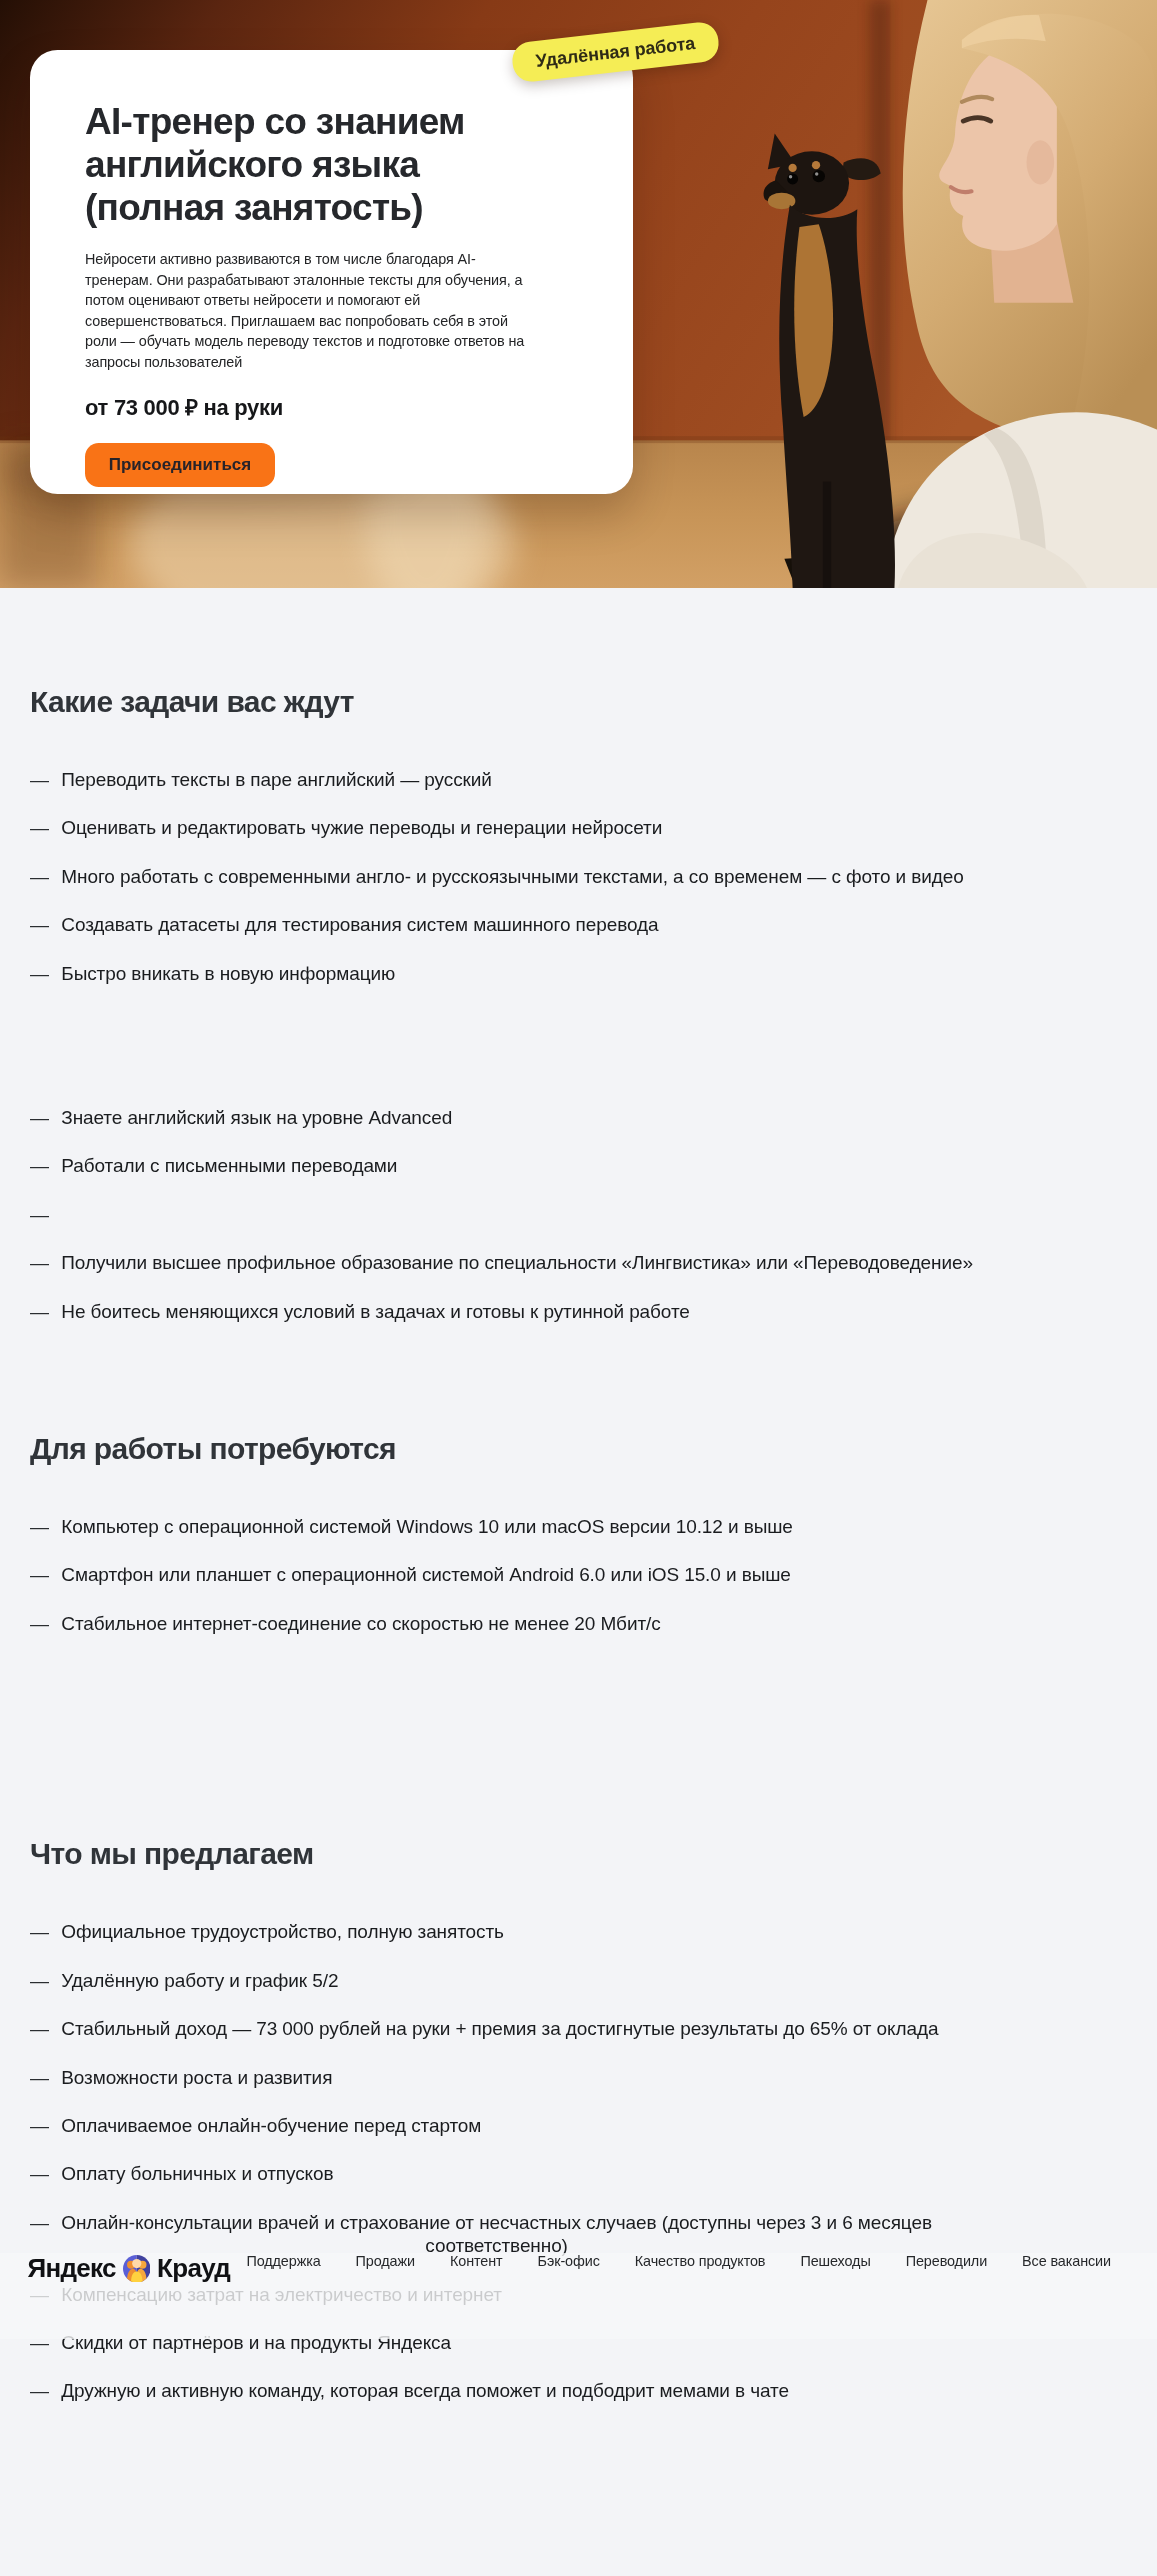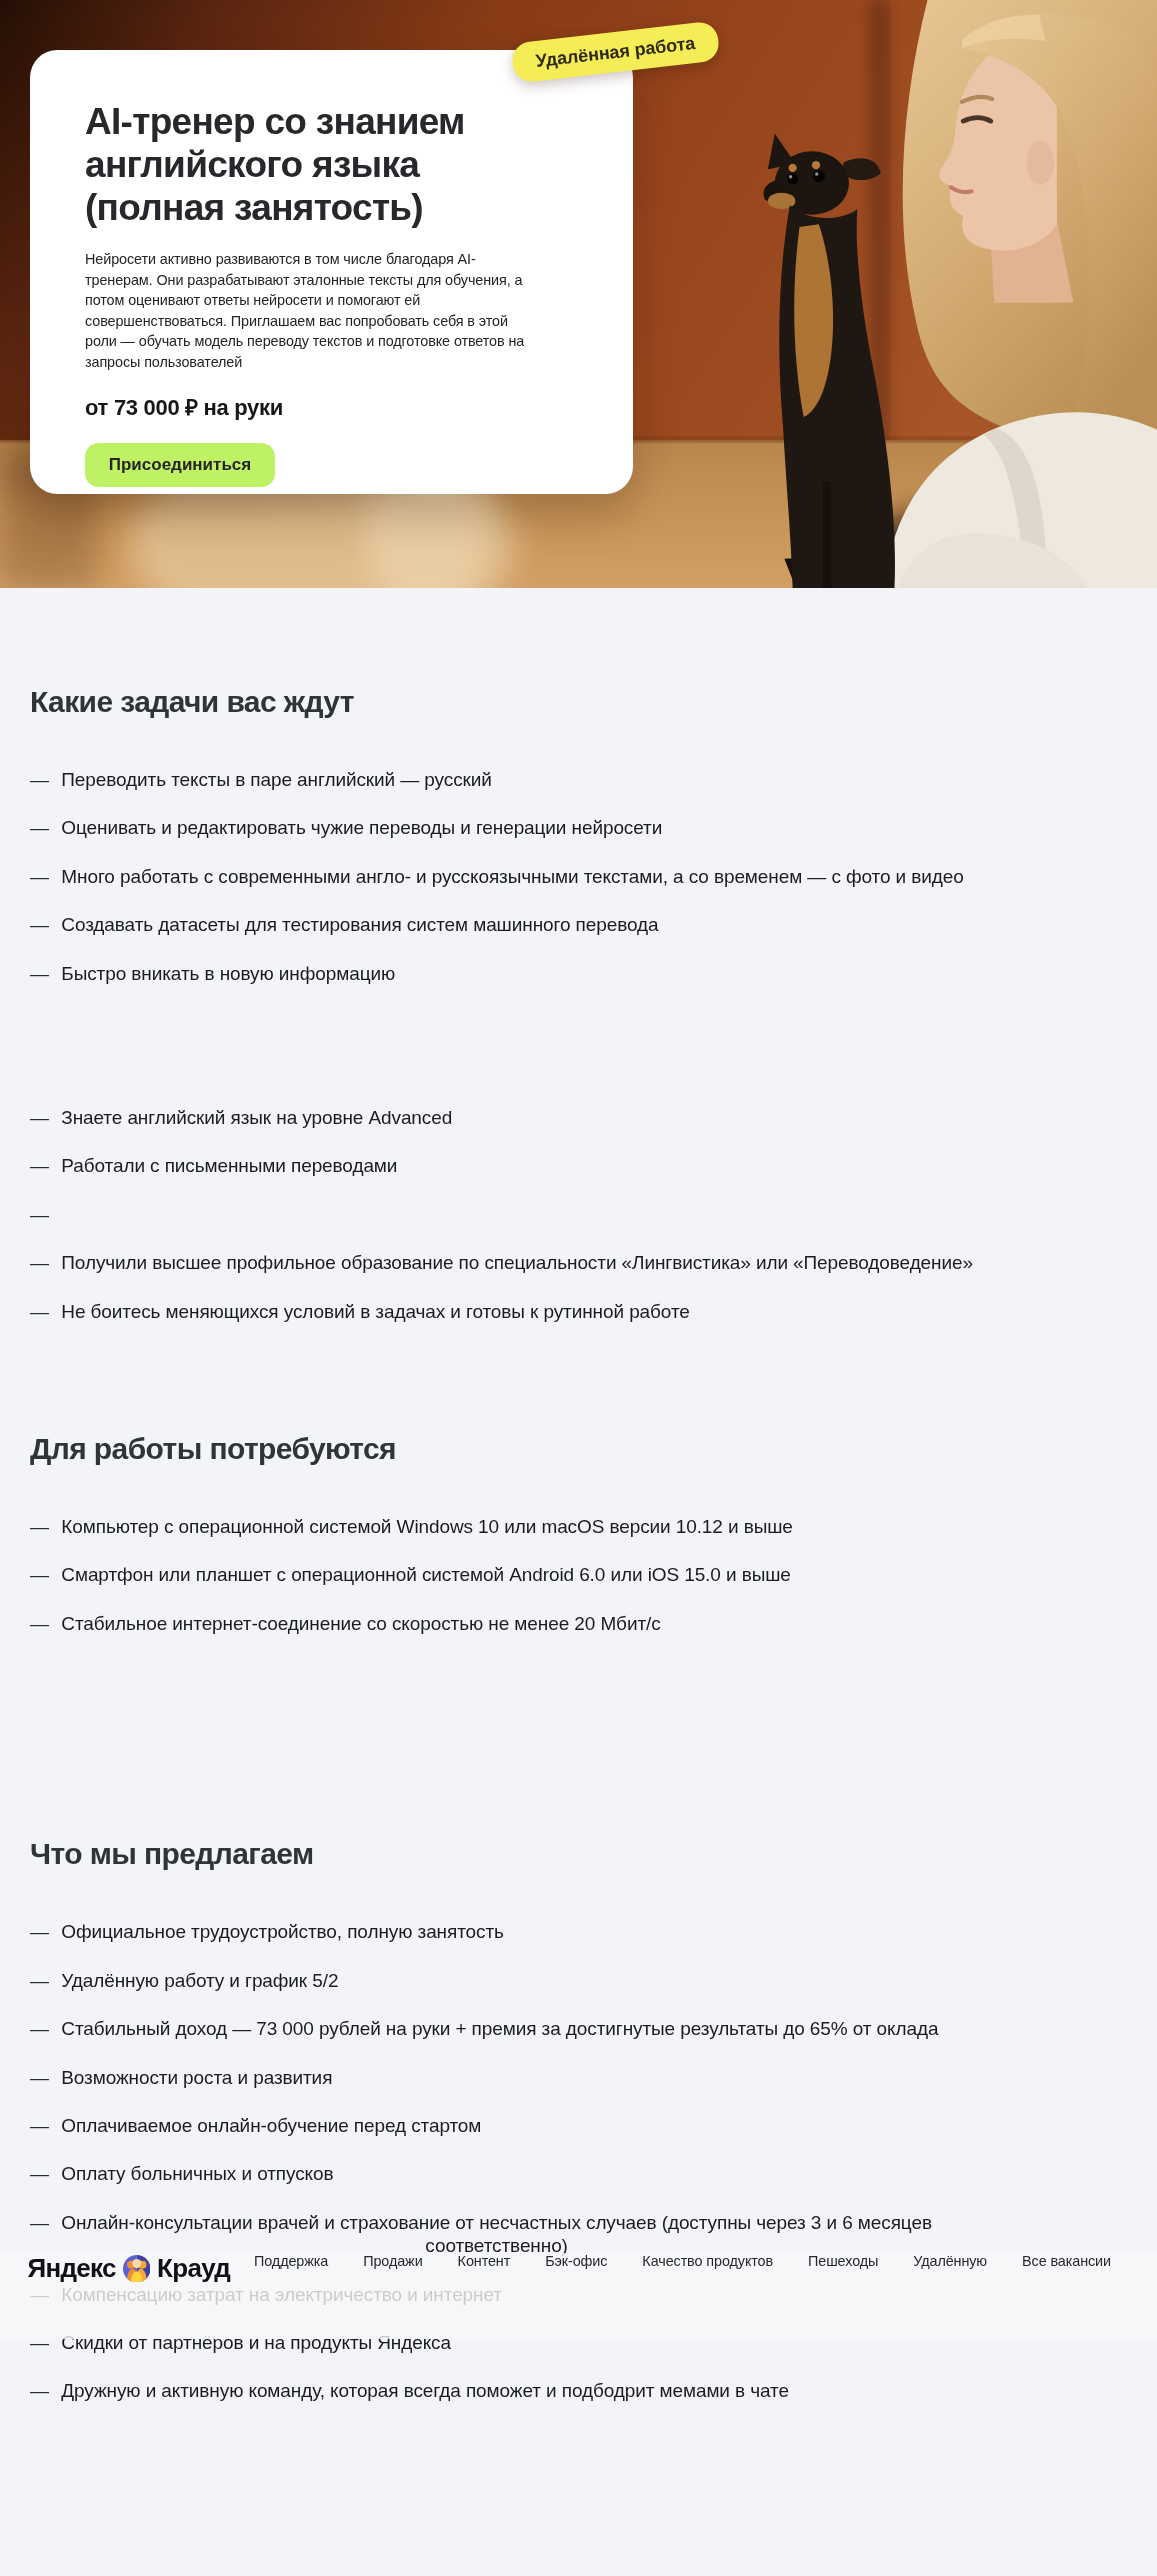--- a/index.html
+++ b/index.html
@@ -43,21 +43,21 @@
   .card .desc {
     margin-top:20px; width:454px;
     font-size:14.4px; line-height:20.6px; color:#232426;
   }
   .card .salary {
     margin-top:18px;
     font-size:22px; font-weight:bold; color:#161719; letter-spacing:-0.3px;
   }
   .cta {
     margin-top:22px; width:190px; height:44px;
-    background:#bef264; border:none; border-radius:13.8px;
+    background:#f97316; border:none; border-radius:13.8px;
     font-family:inherit; font-size:17px; font-weight:bold; color:#272329;
     cursor:pointer; display:flex; align-items:center; justify-content:center;
   }
 
   
   .page-body { padding:0 47px 0 30px; }
   section.block h2 {
     font-size:30px; line-height:36px; font-weight:bold;
     color:#303439; letter-spacing:-0.6px; margin-bottom:48px;
   }
@@ -323,17 +323,17 @@
     </span>
     <span class="logo-word">Крауд</span>
   </div>
   <div class="nav-links">
     <a>Поддержка</a>
     <a>Продажи</a>
     <a>Контент</a>
     <a>Бэк-офис</a>
     <a>Качество продуктов</a>
     <a>Пешеходы</a>
-    <a>Удалённую</a>
+    <a>Переводили</a>
     <a>Все вакансии</a>
   </div>
 </nav>
 
 
 </body></html>

